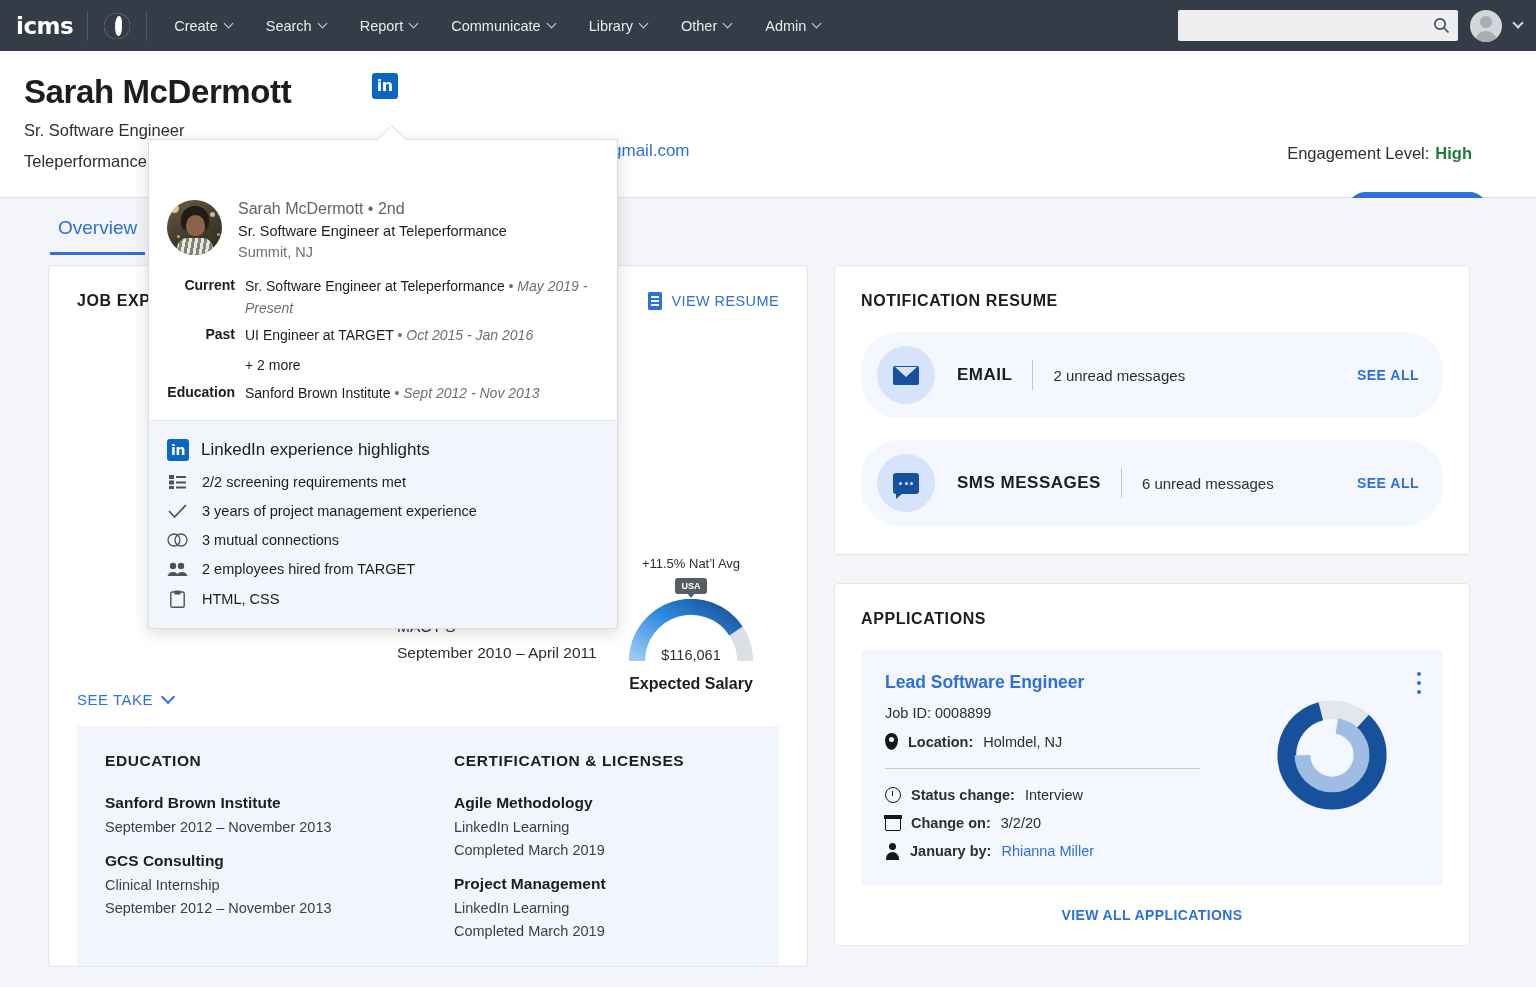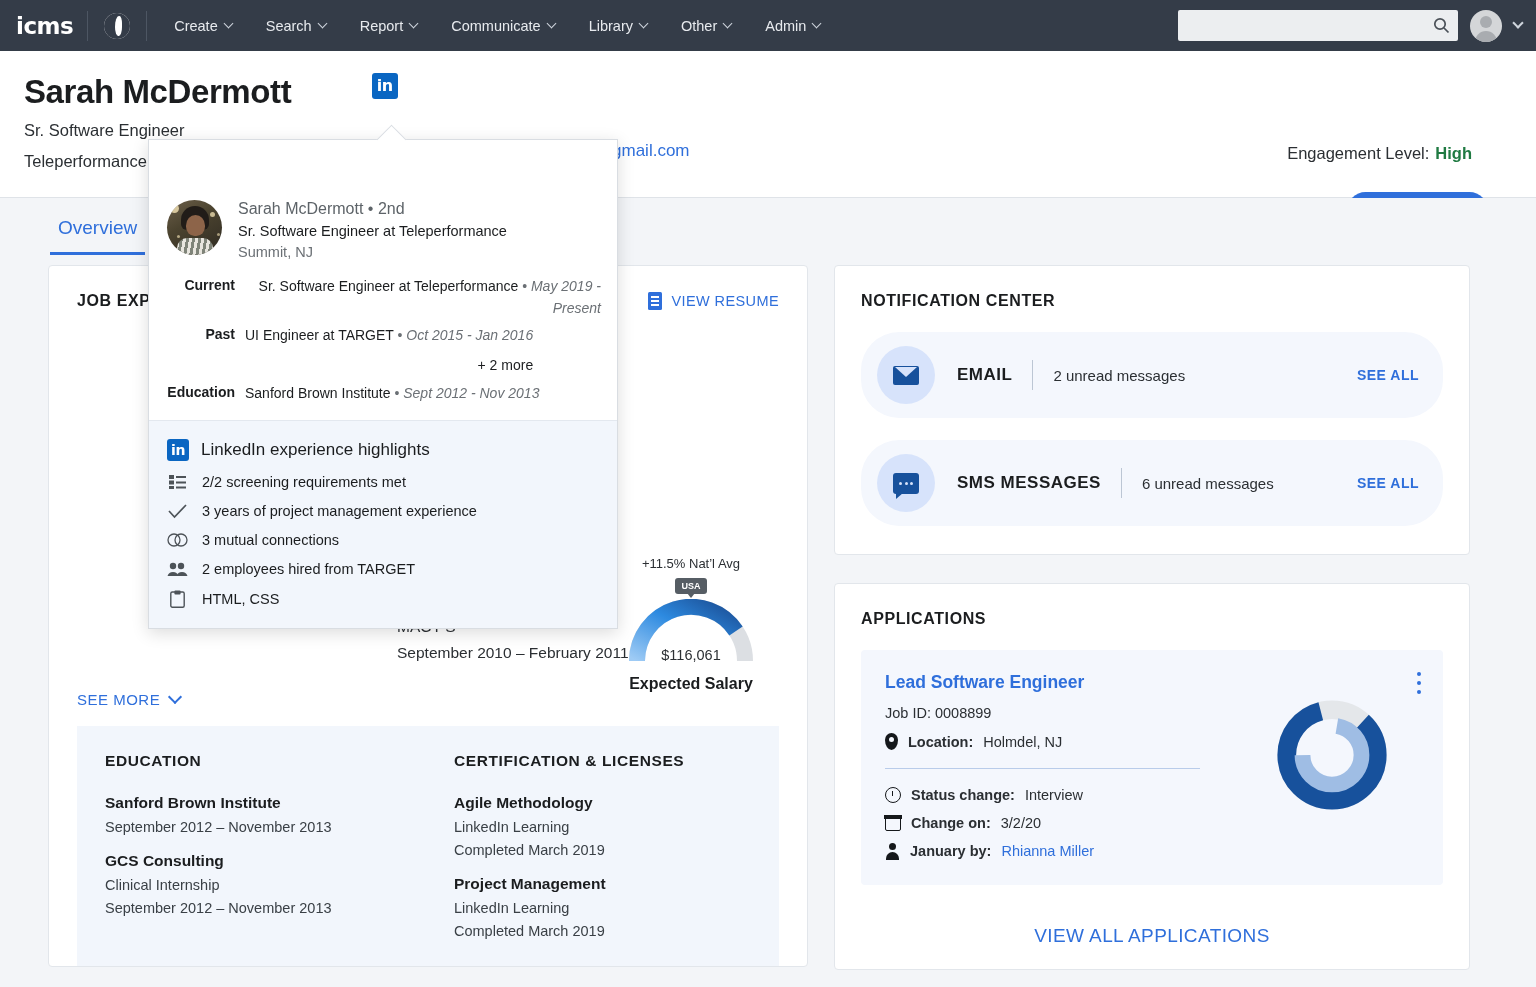--- a/index.html
+++ b/index.html
@@ -606,24 +606,24 @@
     margin-bottom: 5px;
   }
   .donut {
     position: absolute;
     right: 52px; top: 46px;
     width: 118px; height: 118px;
   }
   .view-all {
     text-align: center;
     color: #2f6fdb;
-    font-size: 19px;
-    font-weight: 400;
+    font-size: 14px;
+    font-weight: 700;
     letter-spacing: 0.4px;
-    margin-top: 40px;
+    margin-top: 22px;
     cursor: pointer;
   }
 
   
   .li-popup {
     position: absolute;
     left: 148px; top: 139px;
     width: 470px;
     background: #fff;
     border: 1px solid #d9dde2;
@@ -690,21 +690,21 @@
   .li-gl {
     width: 78px;
     text-align: right;
     font-size: 14px;
     font-weight: 700;
     color: #1b1d1f;
     padding-right: 10px;
     flex: none;
     padding-top: 1px;
   }
-  .li-gv { font-size: 14px; color: #1b1d1f; line-height: 1.55; text-align: right; }
+  .li-gv { font-size: 14px; color: #1b1d1f; line-height: 1.55; }
   .li-gv em { color: #6b7075; font-style: italic; }
   .li-gv .dot { color: #6b7075; }
   .li-more { font-size: 14px; color: #1b1d1f; margin-top: 8px; }
   .li-hl {
     background: #f2f6fc;
     border-top: 1px solid #e3e8ef;
     padding: 18px 18px 20px 18px;
   }
   .li-hl-head { display: flex; align-items: center; gap: 12px; }
   .li-sq {
@@ -837,27 +837,27 @@
             <div class="tl-co">TARGET</div>
             <div class="tl-dates">October 2015 – January 2016</div>
           </div>
         </div>
         <div class="tl-item">
           <div class="tl-years">0.8 years</div>
           <div class="tl-dot"></div>
           <div class="tl-body">
             <div class="tl-role">Jr. Web Developer</div>
             <div class="tl-co">MACY’S</div>
-            <div class="tl-dates">September 2010 – February 2011</div>
+            <div class="tl-dates">September 2010 – April 2011</div>
           </div>
         </div>
       </div>
 
       <div class="see-more">
-        <span>SEE MORE</span>
+        <span>SEE TAKE</span>
         <i class="chev-down"></i>
       </div>
 
       <div class="salary">
         <div class="sal-pct">+11.5% Nat’l Avg</div>
         <div class="usa-pill">USA</div>
         <div class="gauge-wrap">
           <svg width="124" height="66" viewBox="0 0 124 66">
             <defs>
               <linearGradient id="gg" x1="0" y1="1" x2="1" y2="0">
@@ -900,21 +900,21 @@
             <div class="edu-meta">Completed March 2019</div>
           </div>
         </div>
       </div>
     </div>
   </div>
 
   <div class="col-right">
 
     <div class="card notif-card">
-      <div class="card-title">NOTIFICATION CENTER</div>
+      <div class="card-title">NOTIFICATION RESUME</div>
 
       <div class="notif-row">
         <div class="notif-ic">
             <span class="env"></span>
           </div>
         <div class="notif-label">EMAIL</div>
         <div class="vline"></div>
         <div class="notif-count">2 unread messages</div>
         <div class="see-all">SEE ALL</div>
       </div>

